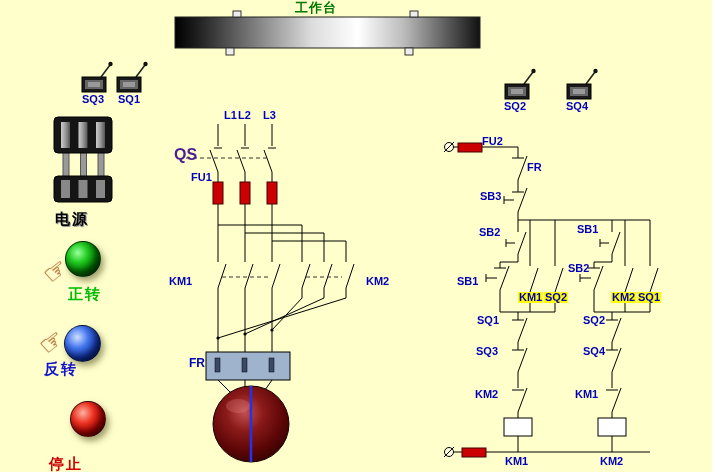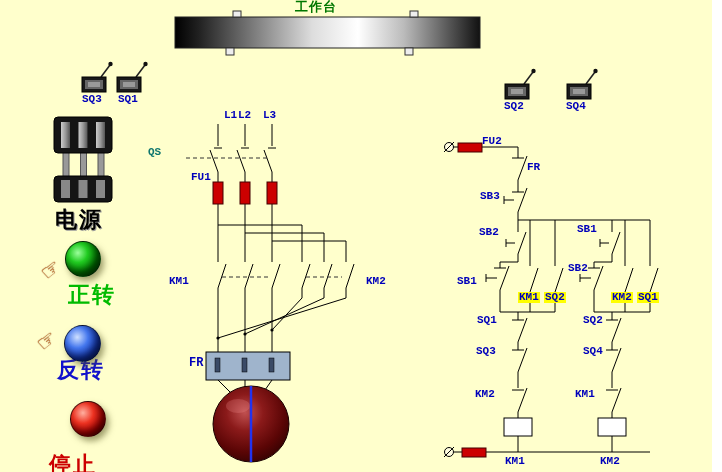--- a/index.html
+++ b/index.html
@@ -1,22 +1,22 @@
 <!DOCTYPE html>
 <html style="--c-bg: #FFFFCC; --c-label: #0000BB; --c-wire: #000000; --c-fuse: #CC0000; --c-highlight: #FFFF00; --c-title-green: #007700; --c-forward-green: #00BB00; --c-reverse-blue: #1111CC; --c-stop-red: #CC0000;"><head>
 <meta charset="utf-8">
 <style>
   html,body{margin:0;padding:0}
   #stage{position:relative;width:722px;height:472px;background:var(--c-bg,#ffffcc);
-         font-family:Liberation Mono, monospace;overflow:hidden}
+         font-family:Liberation Sans, sans-serif;overflow:hidden}
   #wires{position:absolute;left:0;top:0}
   .lbl{position:absolute;color:var(--c-label,#0000bb);font-size:11px;font-weight:bold;
        white-space:nowrap;line-height:1}
   .hl{background:var(--c-highlight,#ffff00);padding:0 1px}
-  .cn{position:absolute;font-weight:bold;white-space:nowrap;line-height:1;font-size:22px;letter-spacing:2px}
+  .cn{position:absolute;font-weight:bold;white-space:nowrap;line-height:1;font-size:15px;letter-spacing:2px}
   .pushbtn{position:absolute;border-radius:50%;width:34px;height:34px;
            box-shadow:3px 4px 6px rgba(80,80,30,.55), inset -4px -5px 7px rgba(0,0,0,.5);
            border:1px solid rgba(0,0,0,.65)}
   .btn-green{background:radial-gradient(circle at 35% 32%, #9cff9c 0%, #22cc22 30%, #007700 62%, #013801 100%)}
   .btn-blue{background:radial-gradient(circle at 35% 32%, #cfe0ff 0%, #4477ee 33%, #1133aa 65%, #000d44 100%)}
   .btn-red{background:radial-gradient(circle at 35% 32%, #ffb0a0 0%, #ee3322 33%, #aa0000 65%, #330000 100%)}
   .hand{position:absolute;font-size:27px;color:#c87a3c;transform:rotate(-38deg);line-height:1;
         text-shadow:0 0 1px #7a3c10}
   .edge{position:absolute;background:#ffffff}
 </style>
@@ -177,33 +177,33 @@
 
   <div class="cn" style="left:295px;top:1px;font-size:13px;color:var(--c-title-green,#007700);letter-spacing:1px">工作台</div>
 
   <div class="lbl" style="left:82px;top:94px">SQ3</div>
   <div class="lbl" style="left:118px;top:94px">SQ1</div>
   <div class="lbl" style="left:504px;top:101px">SQ2</div>
   <div class="lbl" style="left:566px;top:101px">SQ4</div>
 
   <div class="cn" style="left:55px;top:211px;color:#000;text-shadow:1px 1px 0 #999">电源</div>
   <div class="cn" style="left:68px;top:286px;color:var(--c-forward-green,#00bb00)">正转</div>
-  <div class="cn" style="left:57px;top:361px;color:var(--c-reverse-blue,#1111cc)">反转</div>
+  <div class="cn" style="left:44px;top:361px;color:var(--c-reverse-blue,#1111cc)">反转</div>
   <div class="cn" style="left:49px;top:456px;color:var(--c-stop-red,#cc0000)">停止</div>
 
   <div class="hand" style="left:44px;top:258px">☞</div>
   <div class="hand" style="left:40px;top:329px">☞</div>
   <div class="pushbtn btn-green" style="left:65px;top:241px"></div>
   <div class="pushbtn btn-blue" style="left:64px;top:325px;width:35px;height:35px"></div>
   <div class="pushbtn btn-red" style="left:70px;top:401px"></div>
 
   <div class="lbl" style="left:224px;top:110px">L1</div>
   <div class="lbl" style="left:238px;top:110px">L2</div>
   <div class="lbl" style="left:263px;top:110px">L3</div>
-  <div class="lbl" style="left:148px;top:147px;color:#0f766e;font-size:11px">QS</div>
+  <div class="lbl" style="left:174px;top:147px;color:#4c1d95;font-size:16px">QS</div>
   <div class="lbl" style="left:191px;top:172px">FU1</div>
   <div class="lbl" style="left:169px;top:276px">KM1</div>
   <div class="lbl" style="left:366px;top:276px">KM2</div>
   <div class="lbl" style="left:189px;top:357px;font-size:12px">FR</div>
 
   <div class="lbl" style="left:482px;top:136px">FU2</div>
   <div class="lbl" style="left:527px;top:162px">FR</div>
   <div class="lbl" style="left:480px;top:191px">SB3</div>
 
   <div class="lbl" style="left:479px;top:227px">SB2</div>

